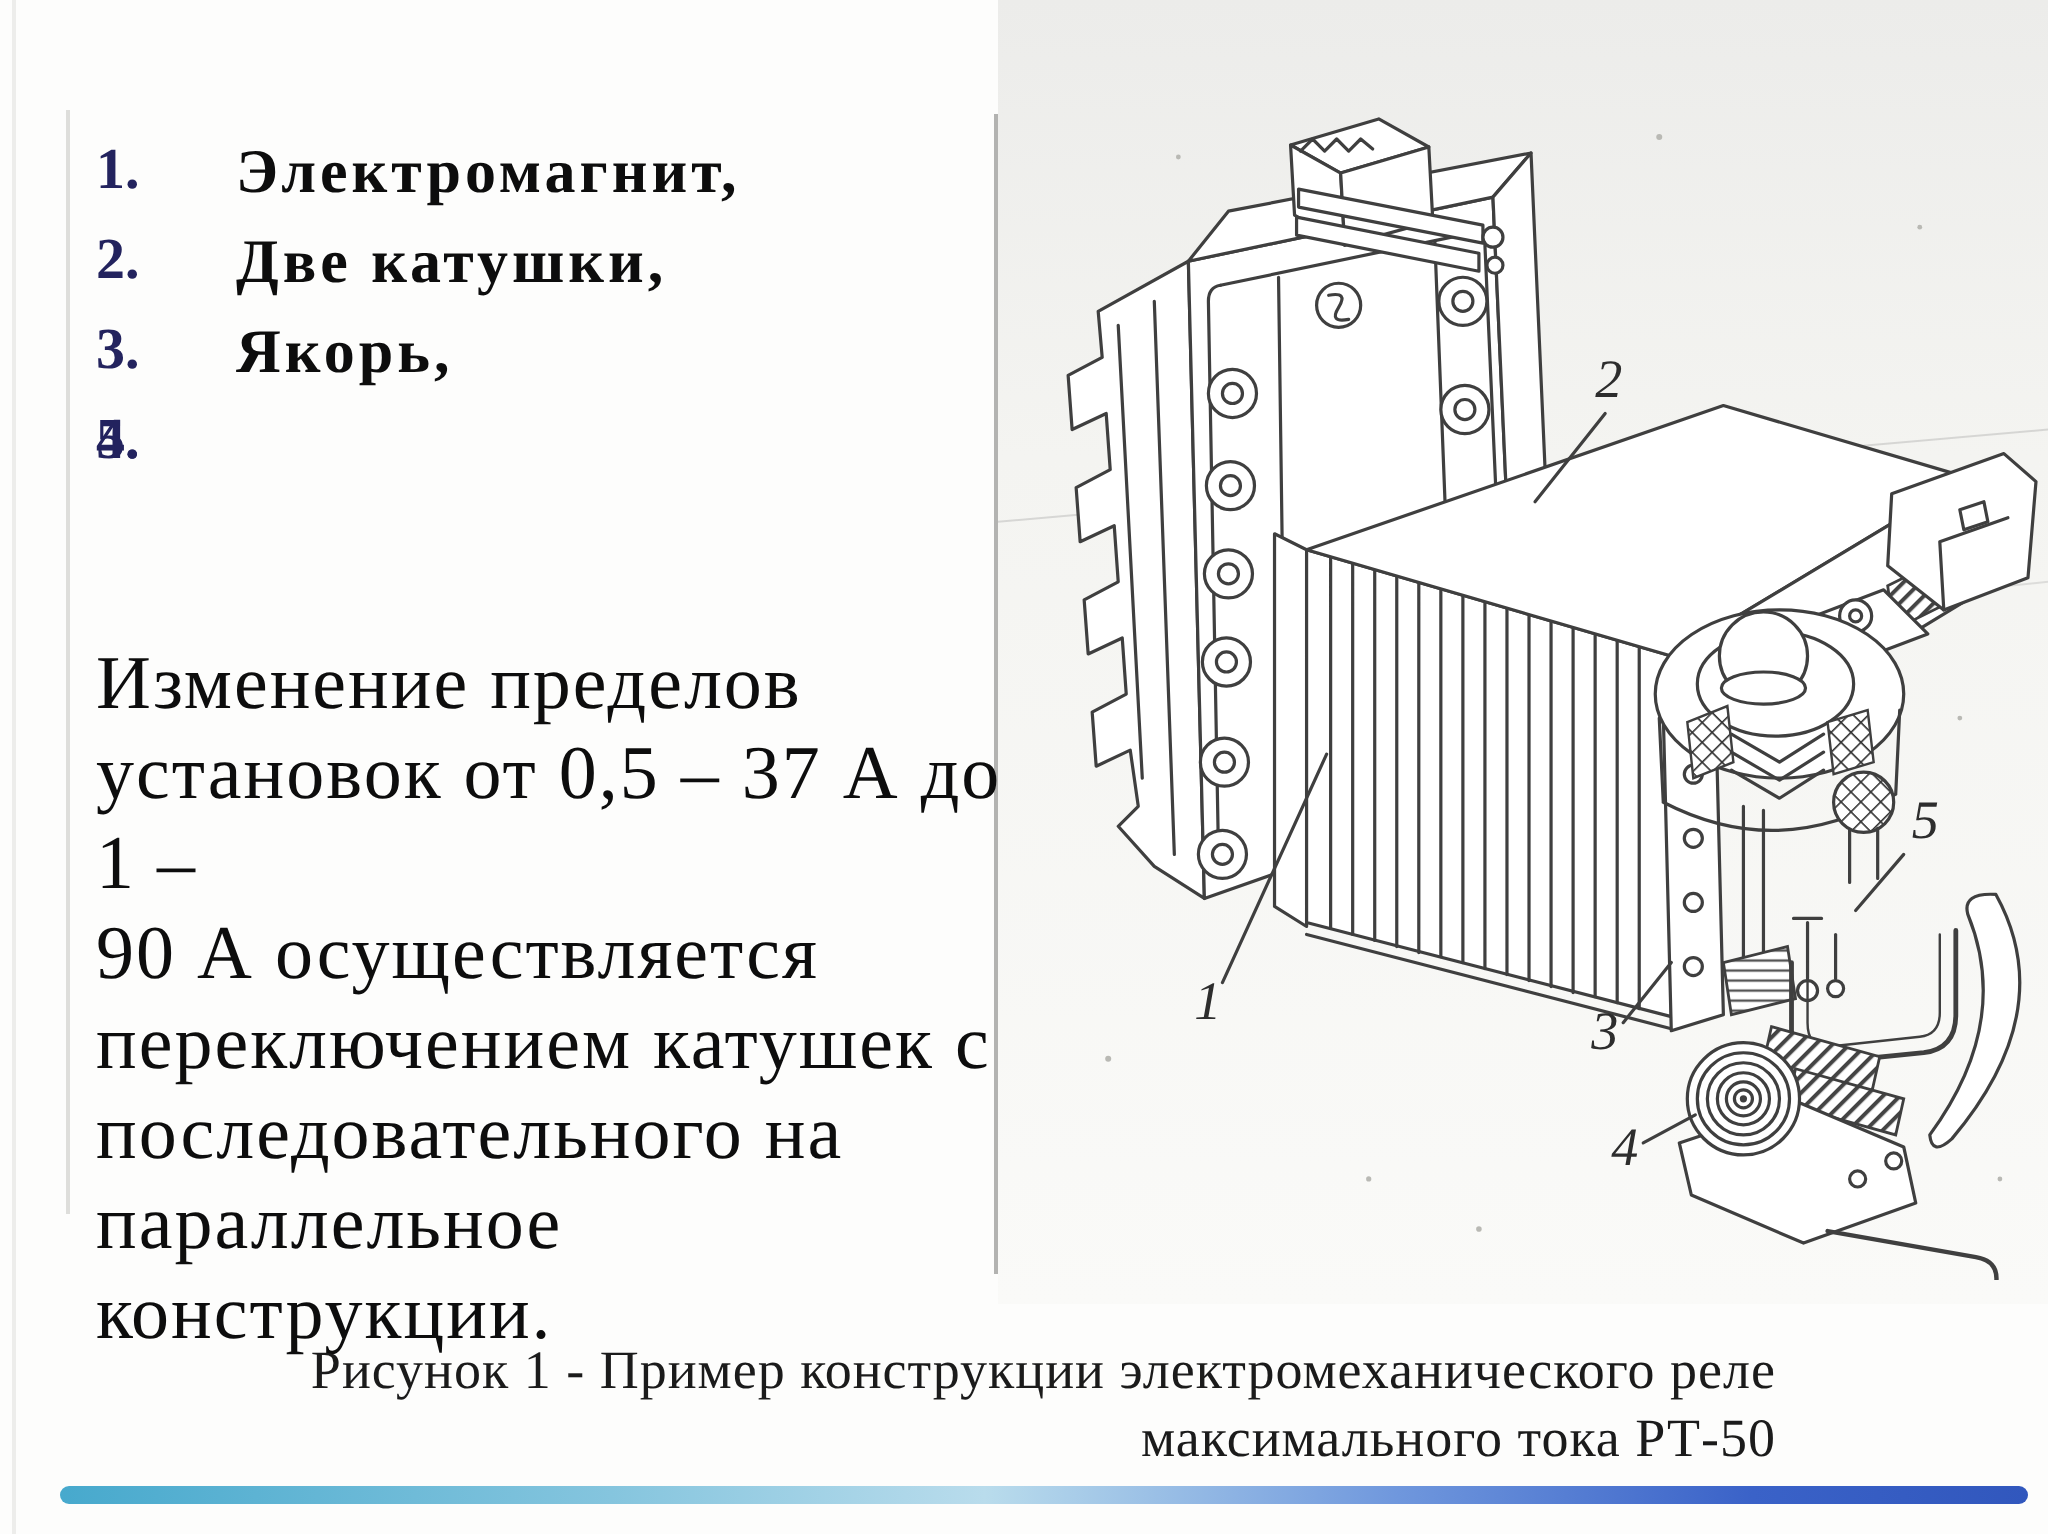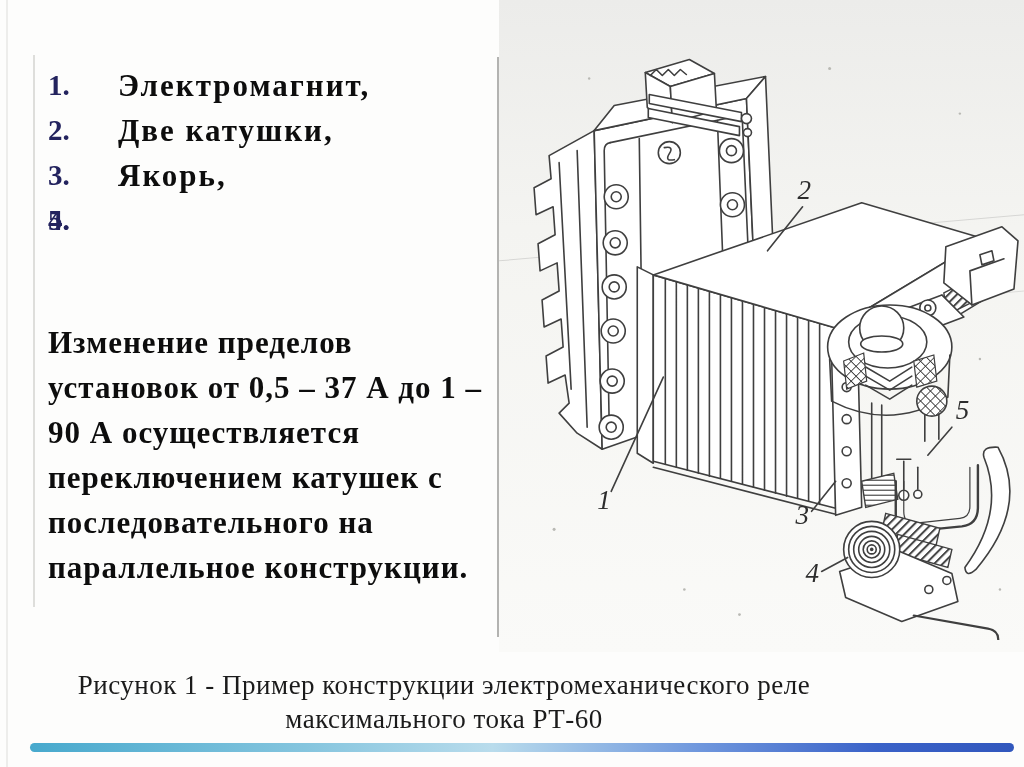--- a/index.html
+++ b/index.html
@@ -9,26 +9,26 @@
   .right-zone{position:absolute;left:499px;top:0;width:525px;height:652px;
               background:linear-gradient(180deg,#ececea 0%,#f4f4f1 35%,#fafaf8 100%);}
   .textbox-edge{position:absolute;left:33px;top:55px;width:2px;height:552px;background:#dededb;}
   .divider{position:absolute;left:497px;top:57px;width:2px;height:580px;background:#b3b3b1;}
 
   .parts{position:absolute;left:46px;top:63px;width:466px;}
   .parts .item{position:relative;padding-left:72px;font-weight:bold;font-size:31px;
                line-height:45px;color:#0d0d0d;letter-spacing:2px;}
   .parts .num{position:absolute;left:2px;top:0;color:#23235e;font-size:29px;letter-spacing:0;}
 
-  .desc{position:absolute;left:48px;top:320px;width:462px;font-weight:bold;font-size:31px;
+  .desc{position:absolute;left:48px;top:320px;width:462px;font-weight:normal;font-size:38px;
         line-height:45px;color:#0d0d0d;letter-spacing:1px;}
 
   .figure-wrap{position:absolute;left:499px;top:28px;width:525px;height:612px;}
 
-  .caption{position:absolute;left:0;top:668px;width:888px;text-align:center;
+  .caption{position:absolute;left:0;top:668px;width:888px;text-align:right;
            font-size:27px;line-height:34px;color:#1b1b1b;letter-spacing:0.5px;}
 
   .progress{position:absolute;left:30px;top:743px;width:984px;height:9px;border-radius:4.5px;
             background:linear-gradient(90deg,#47a9cd 0%,#85c5de 28%,#b9dcec 47%,#6f97dd 68%,#3a62c8 86%,#3157bd 100%);}
 
   svg .ln{stroke:#3f3f3f;stroke-width:1.6;fill:none;stroke-linejoin:round;stroke-linecap:round;}
   svg .fw{stroke:#3f3f3f;stroke-width:1.6;fill:#ffffff;stroke-linejoin:round;}
   svg .callout{font-family:"Liberation Serif",serif;font-style:italic;font-size:27px;fill:#2d2d2d;}
 </style>
 </head>
@@ -230,17 +230,17 @@
         <line class="ln" x1="322" y1="542" x2="348" y2="528" stroke-width="1.3"></line>
         <text class="callout" x="306" y="553">4</text>
         <line class="ln" x1="452" y1="398" x2="428" y2="426" stroke-width="1.3"></line>
         <text class="callout" x="456" y="390">5</text>
       </g>
     </svg>
   </div>
 
   <div class="caption">
     <div>Рисунок 1 - Пример конструкции электромеханического реле</div>
-    <div>максимального тока РТ-60</div>
+    <div>максимального тока РТ-50</div>
   </div>
 
   <div class="progress"></div>
 </div>
 
 </body></html>

